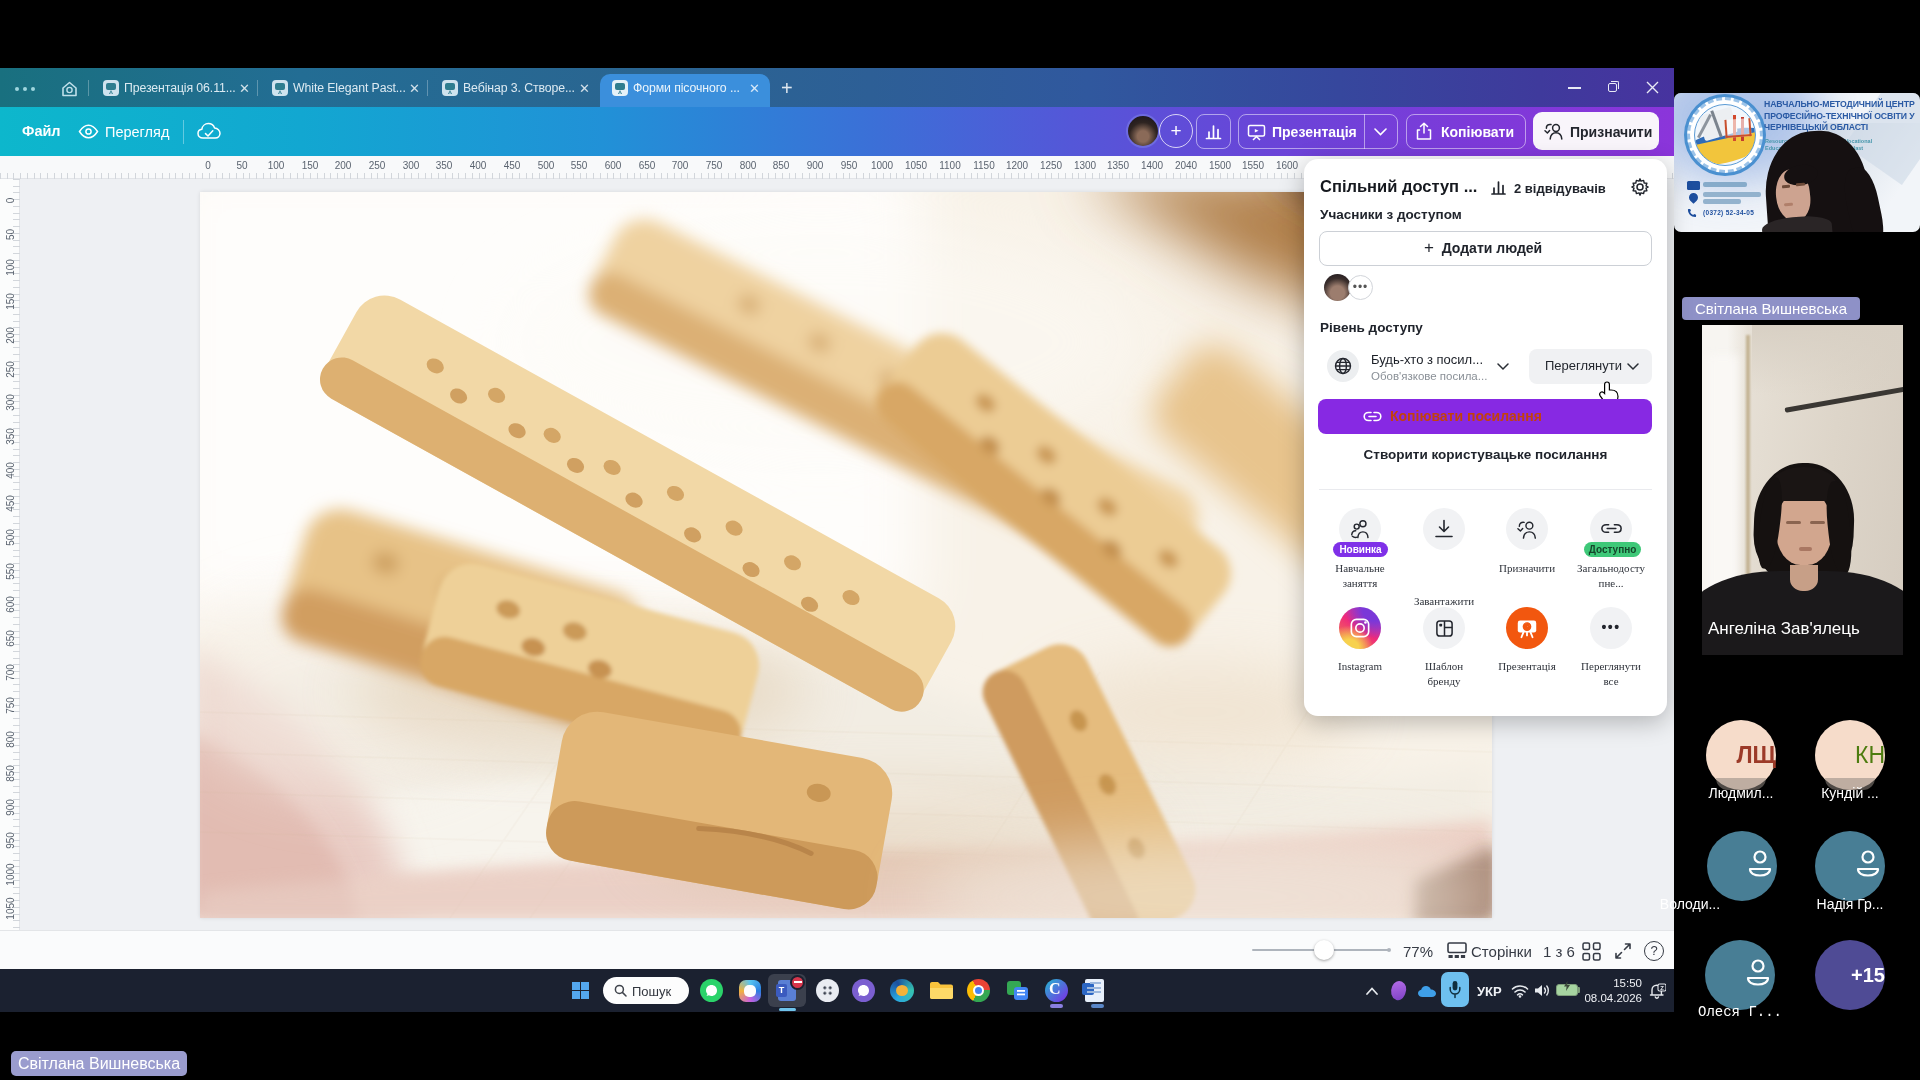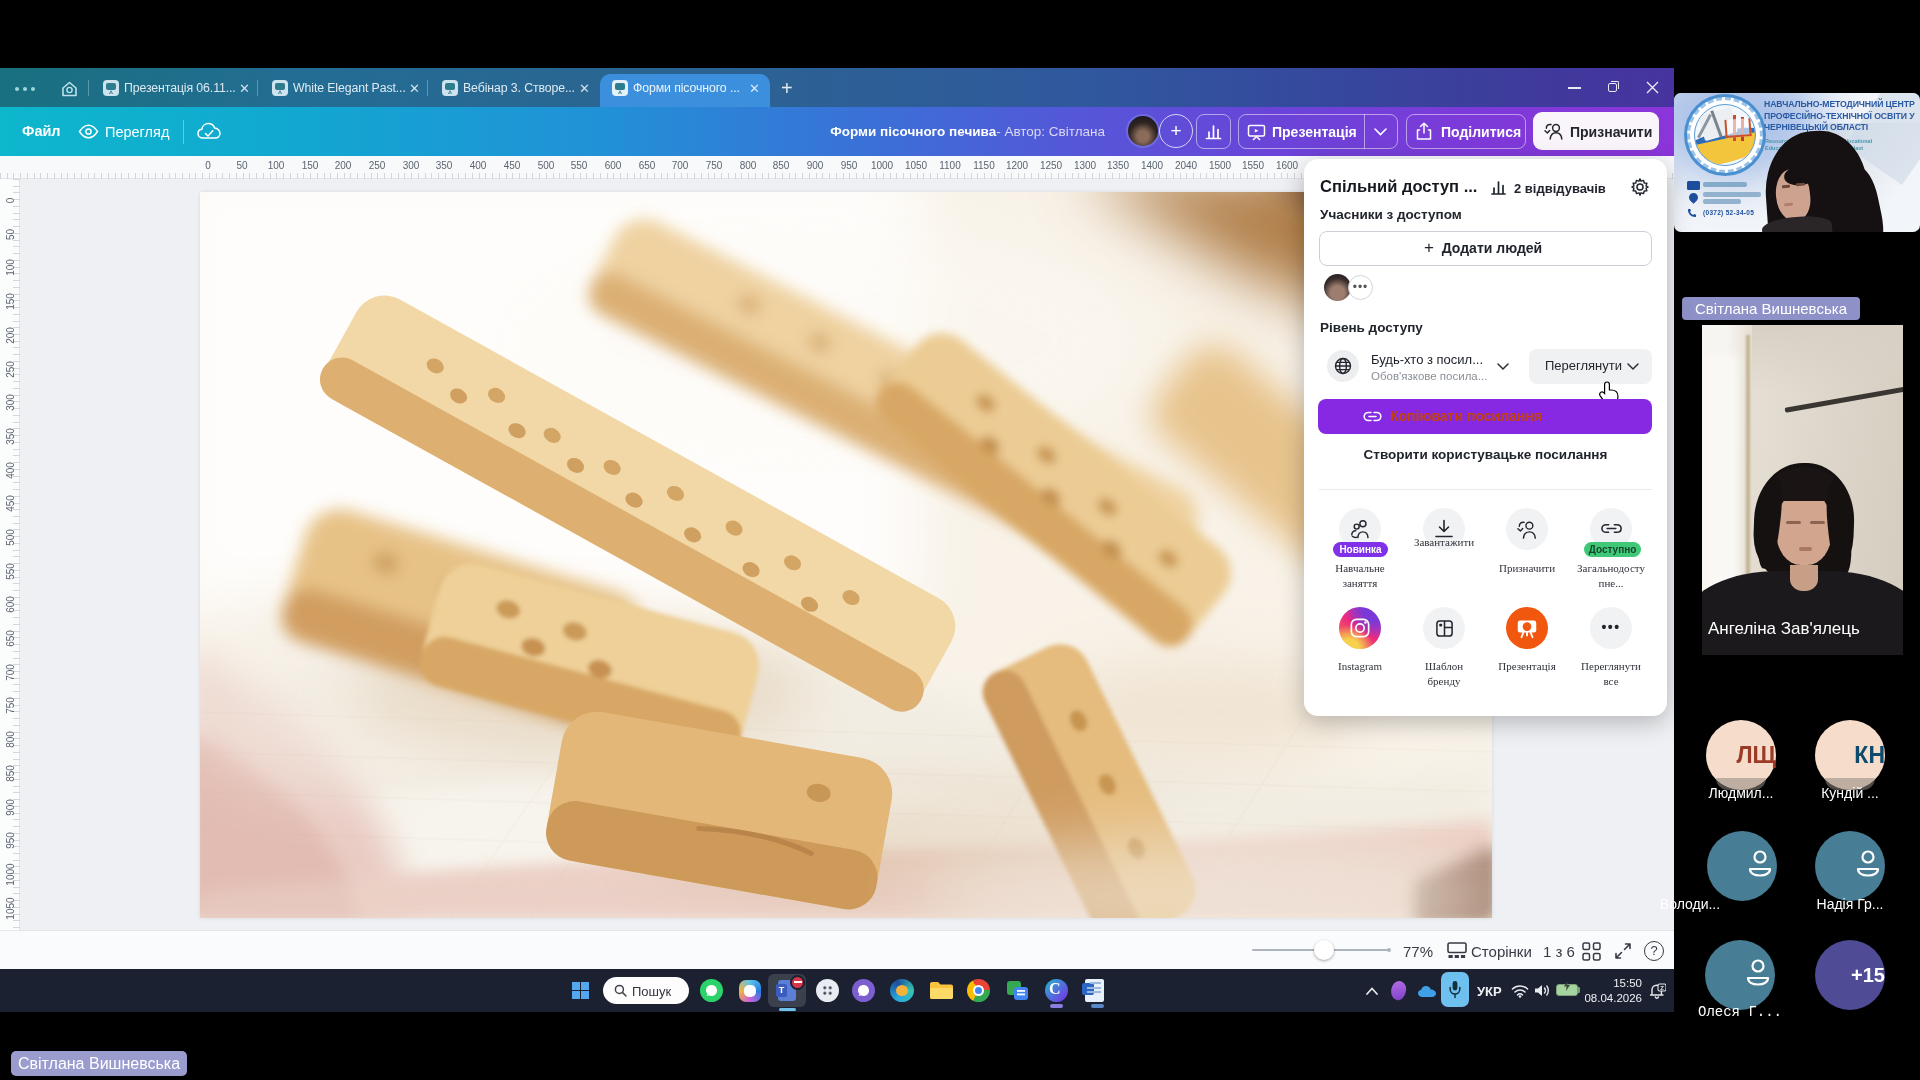--- a/index.html
+++ b/index.html
@@ -102,23 +102,20 @@
     <path d="M1.5 7.5 C4.5 2.8 8 1.2 10.5 1.2 C13 1.2 16.5 2.8 19.5 7.5 C16.5 12.2 13 13.8 10.5 13.8 C8 13.8 4.5 12.2 1.5 7.5 Z" fill="none" stroke="#fff" stroke-width="1.5"></path>
     <circle cx="10.5" cy="7.5" r="2.6" fill="none" stroke="#fff" stroke-width="1.5"></circle>
   </svg>
   <div class="abs" style="left:105px; top:124px; color:#fff; font-size:14.5px;">Перегляд</div>
   <div class="abs" style="left:183px; top:120px; width:1px; height:24px; background:rgba(255,255,255,.35);"></div>
   <svg class="abs" style="left:196px; top:121px;" width="26" height="22" viewBox="0 0 26 22">
     <path d="M7 17 C4 17 2 15 2 12.5 C2 10.2 3.6 8.6 5.8 8.3 C6.3 5 9 2.6 12.3 2.6 C15.2 2.6 17.7 4.4 18.6 7.1 C21.6 7.3 24 9.6 24 12.3 C24 14.9 22 17 19.2 17 Z" fill="none" stroke="#fff" stroke-width="1.5" stroke-linejoin="round"></path>
     <path d="M9.5 12.6 L12 15 L16.8 9.8" fill="none" stroke="#fff" stroke-width="1.5" stroke-linecap="round" stroke-linejoin="round"></path>
   </svg>
 
-  <div class="abs" style="left:0px; top:124px; width:1105px; text-align:right; font-size:13.5px; white-space:nowrap;">
-    <span style="color:#fff; font-weight:bold;">Форми пісочного печива</span><span style="color:#dcd7f2;">- Автор: Світлана</span>
-  </div>
 
   <div class="abs" style="left:1126px; top:114px; width:34px; height:34px; border-radius:50%; border:2px solid #6e6be0;
     background:radial-gradient(circle at 50% 68%, #8a6a58 0 22%, #2e2421 55%, #141019 100%);"></div>
   <div class="abs" style="left:1159px; top:114px; width:34px; height:34px; border-radius:50%; border:1.5px solid rgba(255,255,255,.75); color:#fff; font-size:19px; text-align:center; line-height:31px; font-weight:300;">+</div>
 
   <div class="tbtn" style="left:1196px; width:35px;"></div>
   <svg class="abs" style="left:1205px; top:123px;" width="17" height="17" viewBox="0 0 17 17">
     <path d="M1.5 15.5 L15.5 15.5 M4 15 L4 9 M8.5 15 L8.5 3 M13 15 L13 6.5" stroke="#fff" stroke-width="1.7" stroke-linecap="round"></path>
   </svg>
 
@@ -132,21 +129,21 @@
   <div class="abs" style="left:1364px; top:114px; width:1px; height:35px; background:rgba(255,255,255,.5);"></div>
   <svg class="abs" style="left:1374px; top:128px;" width="13" height="8" viewBox="0 0 13 8">
     <path d="M1 1 L6.5 6.5 L12 1" fill="none" stroke="#fff" stroke-width="1.6" stroke-linecap="round"></path>
   </svg>
 
   <div class="tbtn" style="left:1406px; width:120px;"></div>
   <svg class="abs" style="left:1415px; top:122px;" width="18" height="19" viewBox="0 0 18 19">
     <path d="M9 1.5 L9 11 M5.5 4.5 L9 1.2 L12.5 4.5" fill="none" stroke="#fff" stroke-width="1.5" stroke-linecap="round" stroke-linejoin="round"></path>
     <path d="M4.5 8 L2.5 8 L2.5 17 L15.5 17 L15.5 8 L13.5 8" fill="none" stroke="#fff" stroke-width="1.5" stroke-linecap="round" stroke-linejoin="round"></path>
   </svg>
-  <div class="abs" style="left:1441px; top:124px; color:#fff; font-size:14px; font-weight:bold;">Поділитися</div>
+  <div class="abs" style="left:1441px; top:124px; color:#fff; font-size:14px; font-weight:bold;">Копіювати</div>
 
   <div class="abs" style="left:1533px; top:112px; width:126px; height:38px; background:#f9f5fb; border-radius:9px;"></div>
   <svg class="abs" style="left:1543px; top:121px;" width="21" height="20" viewBox="0 0 21 20">
     <circle cx="13" cy="7" r="3.4" fill="none" stroke="#23262e" stroke-width="1.5"></circle>
     <path d="M7.2 18 C7.6 13.8 10 11.8 13 11.8 C16 11.8 18.4 13.8 18.8 18" fill="none" stroke="#23262e" stroke-width="1.5" stroke-linecap="round"></path>
     <path d="M8 3.5 C5.2 3 3.2 4.6 3.4 7.3 M2 9.8 L4.4 12 L6.6 9.6" fill="none" stroke="#23262e" stroke-width="1.5" stroke-linecap="round" stroke-linejoin="round"></path>
   </svg>
   <div class="abs" style="left:1570px; top:124px; color:#23262e; font-size:14px; font-weight:bold;">Призначити</div>
 
   <div id="workspace" class="abs"></div>
@@ -546,21 +543,21 @@
     <div class="abs" style="left:88px; top:240px; width:28px; height:26px; background:#c79f87; border-radius:0 0 45% 45%;"></div>
     <div class="abs" style="left:6px; top:294px; color:#fff; font-size:17px;">Ангеліна Зав'ялець</div>
   </div>
 
   <div class="avatar" style="left:1706px; top:720px; background:#f6dcca;">
     <span style="color:#9c3a28; font-size:23px; font-weight:bold; line-height:70px;">ЛЩ</span>
     <span style="position:absolute; left:10px; bottom:0; width:50px; height:12px; border-radius:0 0 25px 25px; background:#8f8680; opacity:.55;"></span>
   </div>
   <div class="avname" style="left:1686px; top:785px;">Людмил...</div>
   <div class="avatar" style="left:1815px; top:720px; background:#f6dcca;">
-    <span style="color:#0c4a6e; font-size:23px; font-weight:bold; line-height:70px;">КН</span>
+    <span style="color:#4d7c0f; font-size:23px; font-weight:normal; line-height:70px;">КН</span>
     <span style="position:absolute; left:10px; bottom:0; width:50px; height:12px; border-radius:0 0 25px 25px; background:#8f8680; opacity:.55;"></span>
   </div>
   <div class="avname" style="left:1795px; top:785px;">Кундій ...</div>
 
   <div class="avatar" style="left:1707px; top:831px; background:#487e95;">
     <svg width="34" height="34" viewBox="0 0 34 34" style="margin-top:16px;">
       <circle cx="17" cy="10" r="5.5" fill="none" stroke="#fff" stroke-width="2.2"></circle>
       <path d="M7 22 C7 26 11 28.5 17 28.5 C23 28.5 27 26 27 22 Z" fill="none" stroke="#fff" stroke-width="2.2" stroke-linejoin="round"></path>
     </svg>
   </div>
@@ -638,21 +635,21 @@
     <path d="M2.5 19 C2.5 19 4.5 21 7.5 20" fill="none" stroke="#23262e" stroke-width="1.5" stroke-linecap="round"></path>
   </svg>
   <div class="abs" style="left:1333px; top:542px; width:55px; height:15px; background:#7f30e8; border-radius:8px; color:#fff; font-size:10px; font-weight:bold; text-align:center; line-height:15px;">Новинка</div>
   <div class="gridlbl" style="left:1318px; top:561px;">Навчальне<br>заняття</div>
 
   <div class="circle48" style="left:1423px; top:508px;"></div>
   <svg class="abs" style="left:1434px; top:519px;" width="20" height="20" viewBox="0 0 20 20">
     <path d="M10 1.5 L10 12 M5.5 8 L10 12.5 L14.5 8" fill="none" stroke="#23262e" stroke-width="1.6" stroke-linecap="round" stroke-linejoin="round"></path>
     <path d="M2 17.5 L18 17.5" stroke="#23262e" stroke-width="1.6" stroke-linecap="round"></path>
   </svg>
-  <div class="gridlbl" style="left:1402px; top:535px;">Завантажити</div>
+  <div class="gridlbl" style="left:1402px; top:594px;">Завантажити</div>
 
   <div class="circle48" style="left:1506px; top:508px;"></div>
   <svg class="abs" style="left:1516px; top:519px;" width="22" height="21" viewBox="0 0 23 22">
     <circle cx="14" cy="7" r="3.6" fill="none" stroke="#23262e" stroke-width="1.5"></circle>
     <path d="M7.8 20 C8.2 15.6 10.8 13.5 14 13.5 C17.2 13.5 19.8 15.6 20.2 20" fill="none" stroke="#23262e" stroke-width="1.5" stroke-linecap="round"></path>
     <path d="M8.5 3.5 C5.5 3 3.3 4.8 3.5 7.7 M2 10.2 L4.6 12.5 L7 9.9" fill="none" stroke="#23262e" stroke-width="1.5" stroke-linecap="round" stroke-linejoin="round"></path>
   </svg>
   <div class="gridlbl" style="left:1485px; top:561px;">Призначити</div>
 
   <div class="circle48" style="left:1590px; top:508px;"></div>

